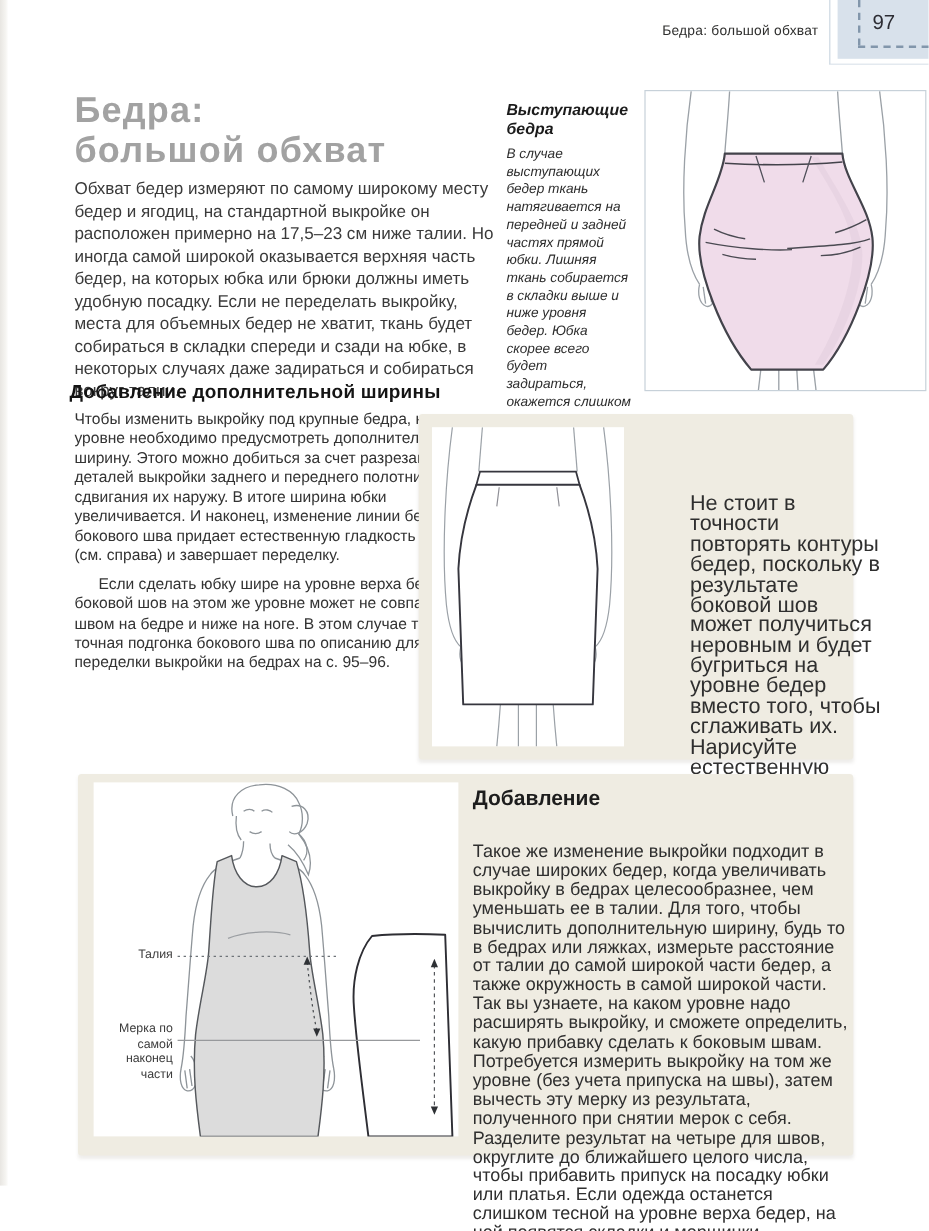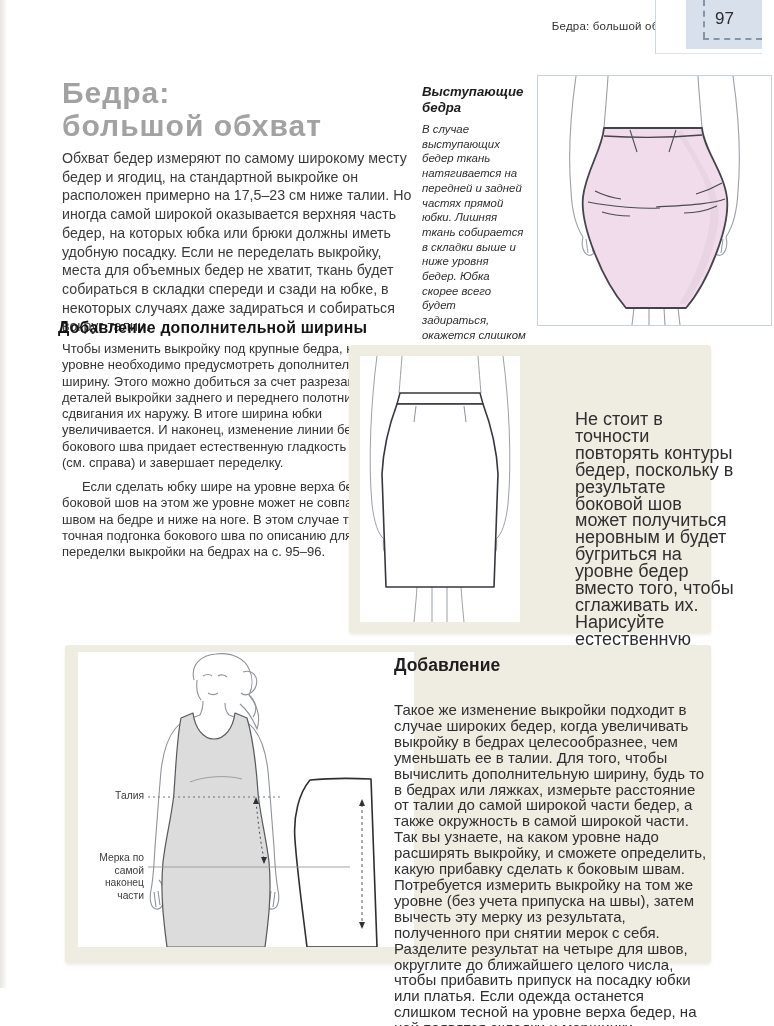--- a/index.html
+++ b/index.html
@@ -4,22 +4,22 @@
 <style>
   html,body{margin:0;padding:0;background:#ffffff;}
   .canvas{
     position:relative;width:774px;height:1026px;background:#ffffff;overflow:hidden;
     font-family:"Liberation Sans","DejaVu Sans",sans-serif;color:#3a3a3a;
   }
   .edge-shadow{position:absolute;left:0;top:0;width:7px;height:988px;
     background:linear-gradient(90deg,#e8e6e2 0%,#f6f5f2 70%,#ffffff 100%);}
   
   .running-title{position:absolute;top:20px;right:92px;font-size:11.5px;color:#30302f;letter-spacing:.2px;}
-  .pagenum-wrap{position:absolute;right:12px;top:0;width:82px;height:53px;background:#ffffff;
-    border-left:1px solid #ccd7e2;border-bottom:1px solid #dde4ec;padding-left:24px;}
+  .pagenum-wrap{position:absolute;right:0;top:0;width:82px;height:53px;background:#ffffff;
+    border-left:1px solid #ccd7e2;border-bottom:1px solid #dde4ec;}
   .pagenum-box{position:absolute;right:0;top:0;width:76px;height:49px;background:#d8e1eb;}
   .pn-vline{position:absolute;left:17px;top:0;height:38px;width:0;border-left:2px dashed #8296ab;}
   .pn-hline{position:absolute;left:17px;right:0;top:38px;height:0;border-top:2px dashed #8296ab;}
   .pn-num{position:absolute;left:29px;top:9px;font-size:17px;color:#2c2c33;}
   
   .title{position:absolute;left:62px;top:76px;margin:0;font-size:30px;line-height:33px;
     font-weight:bold;color:#a2a2a2;letter-spacing:1px;}
   .title span{display:block;}
   .intro{position:absolute;left:62px;top:149px;width:360px;margin:0;
     font-size:14.2px;line-height:18.7px;color:#3a3a3a;}
@@ -41,21 +41,21 @@
   
   .box{position:absolute;background:#efece2;border-radius:3px;box-shadow:0 2px 3px rgba(90,80,60,.10);}
   .box-mid{left:349px;top:345px;width:362px;height:288px;}
   .fig-skirt{position:absolute;left:11px;top:11px;width:160px;height:266px;margin:0;background:#ffffff;}
   .boxhead{position:absolute;margin:0;font-weight:bold;color:#1d1d1d;}
   .boxhead span{display:block;}
   .bh-mid{left:191px;top:21px;font-size:17.5px;line-height:21px;}
   .boxbody{position:absolute;margin:0;color:#2f2f2f;}
   .bb-mid{left:191px;top:66px;width:161px;font-size:18px;line-height:16.9px;margin-left:35px;}
   .box-bottom{left:65px;top:645px;width:646px;height:318px;}
-  .fig-dress{position:absolute;left:13px;top:7px;width:336px;height:295px;margin:0;background:#ffffff;}
+  .fig-dress{position:absolute;left:13px;top:7px;width:304px;height:295px;margin:0;background:#ffffff;}
   .bh-bottom{left:329px;top:10px;font-size:17.5px;line-height:21.5px;}
   .bb-bottom{left:329px;top:57px;width:313px;font-size:15px;line-height:15.9px;}
   
   .lbl{position:absolute;font-size:10.3px;color:#3b3b3b;}
   .lbl-waist{left:2px;top:138px;width:64px;text-align:right;}
   .lbl-widest{left:0;top:200px;width:66px;text-align:right;line-height:12.5px;}
   .lbl-widest span{display:block;padding-left:11px;}
 </style>
 </head>
 <body>

